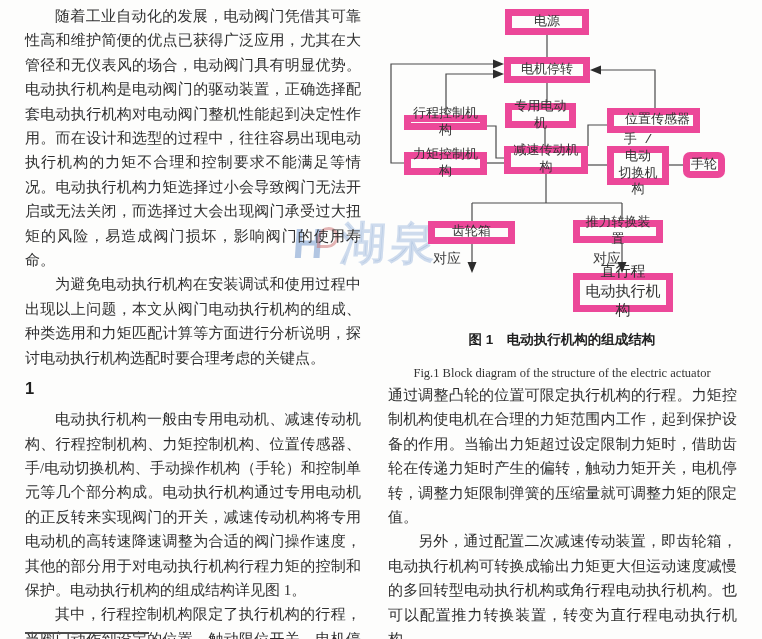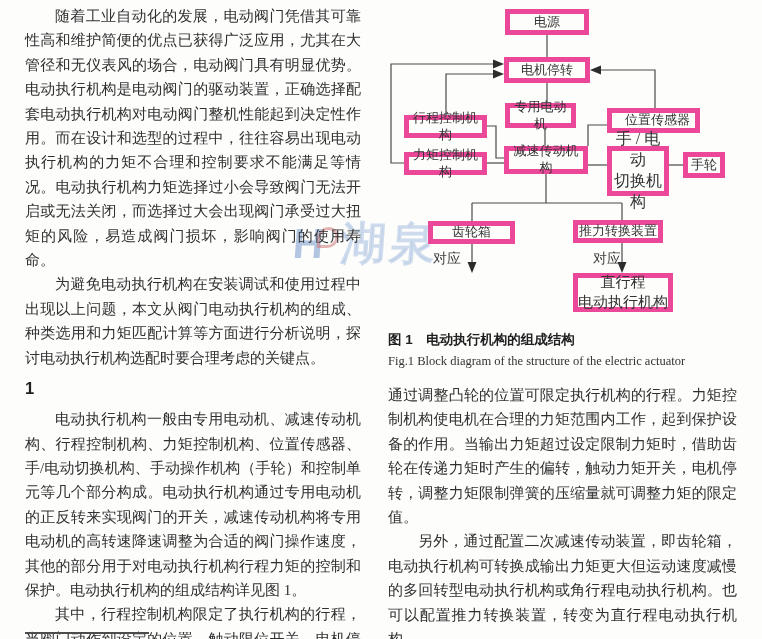--- a/index.html
+++ b/index.html
@@ -34,47 +34,47 @@
     font-family:"Liberation Sans","DejaVu Sans",sans-serif;
     font-weight:bold;font-size:16.5px;color:#1f1f1f;
   }
   .footnote-rule{position:absolute;left:25px;top:632px;width:124px;height:2px;background:#4c4c4c;z-index:2;}
 
   .col-right-text{position:absolute;left:388px;top:383px;width:349px;z-index:2;}
 
   
   .figure-area{position:absolute;left:381px;top:0;width:381px;height:330px;z-index:2;}
   .node{
-    position:absolute;border:5px solid #ec4899;box-sizing:border-box;
+    position:absolute;border:7px solid #ec4899;box-sizing:border-box;
     display:flex;align-items:center;justify-content:center;text-align:center;
-    font-size:13px;line-height:1.3;color:#333;white-space:pre-line;
+    font-size:13px;line-height:1.3;color:#333;white-space:pre-line;font-family:Liberation Mono, monospace;
   }
   .n-power{left:124px;top:9px;width:84px;height:26px;}
   .n-control{left:123px;top:57px;width:86px;height:26px;}
   .n-motor{left:124px;top:103px;width:71px;height:25px;}
   .n-reducer{left:123px;top:146px;width:84px;height:28px;}
-  .n-stroke{left:23px;top:115px;width:83px;height:23px;}
+  .n-stroke{left:23px;top:115px;width:83px;height:15px;}
   .n-torque{left:23px;top:152px;width:83px;height:23px;}
   .n-sensor{left:226px;top:108px;width:93px;height:25px;padding-left:8px;}
-  .n-switch{left:226px;top:146px;width:62px;height:50px;font-size:16px;}
-  .n-handwheel{left:302px;top:152px;width:42px;height:26px;}
+  .n-switch{left:226px;top:146px;width:62px;height:39px;font-size:13px;}
+  .n-handwheel{left:302px;top:152px;width:42px;height:26px;border-radius:7px;}
   .n-gearbox{left:47px;top:221px;width:87px;height:23px;}
   .n-thrust{left:192px;top:220px;width:90px;height:23px;}
   .n-angular{left:41px;top:272px;width:98px;height:38px;font-size:12.5px;}
   .n-linear{left:192px;top:273px;width:100px;height:39px;font-size:15px;}
   .wires{position:absolute;left:0;top:0;width:381px;height:330px;}
   .wires polyline{fill:none;stroke:#4a4a4a;stroke-width:1.2;}
   .wires polygon{fill:#2c2c2c;stroke:none;}
   .edge-label{position:absolute;font-size:14px;color:#3c3c3c;}
   .el-left{left:52px;top:250px;}
   .el-right{left:212px;top:250px;}
 
-  .captions{position:absolute;left:388px;top:331px;width:348px;text-align:left;z-index:2;}
+  .captions{position:absolute;left:388px;top:331px;width:348px;text-align:center;z-index:2;}
   .cap-zh{font-family:"Liberation Sans","DejaVu Sans",sans-serif;font-weight:bold;font-size:13.5px;color:#1f1f1f;}
-  .cap-en{font-size:12.5px;margin-top:5px;color:#333;}
+  .cap-en{font-size:12.5px;margin-top:17px;color:#333;}
 </style>
 </head>
 <body>
 
 <div class="page">
 
   <div class="watermark">
     <span class="wm-logo">H</span>
     <span class="wm-drop"></span>
     <span class="wm-text">湖泉</span>

